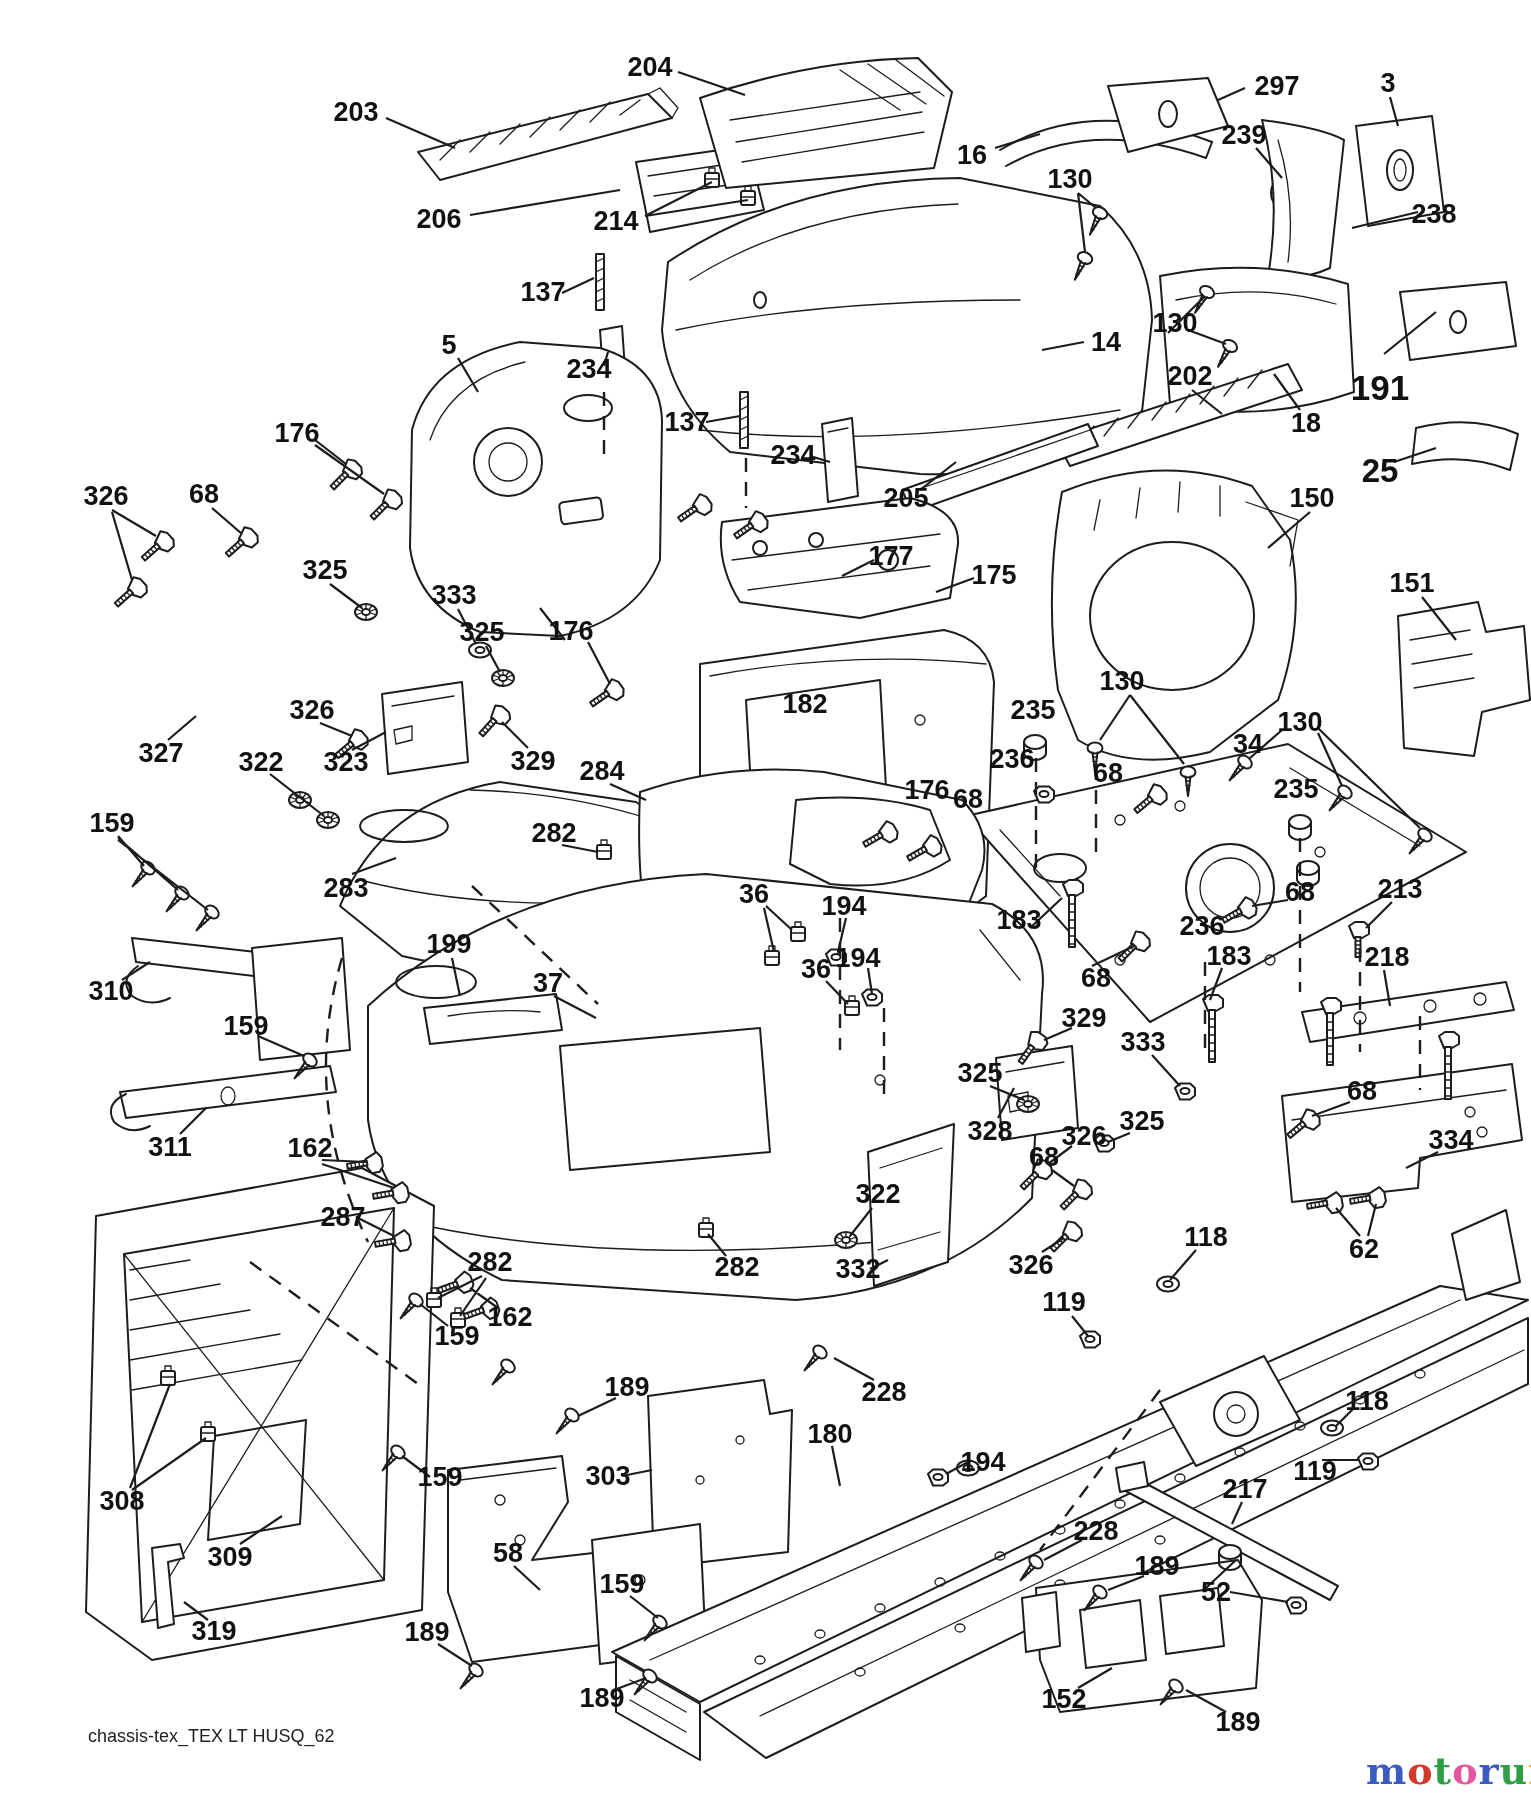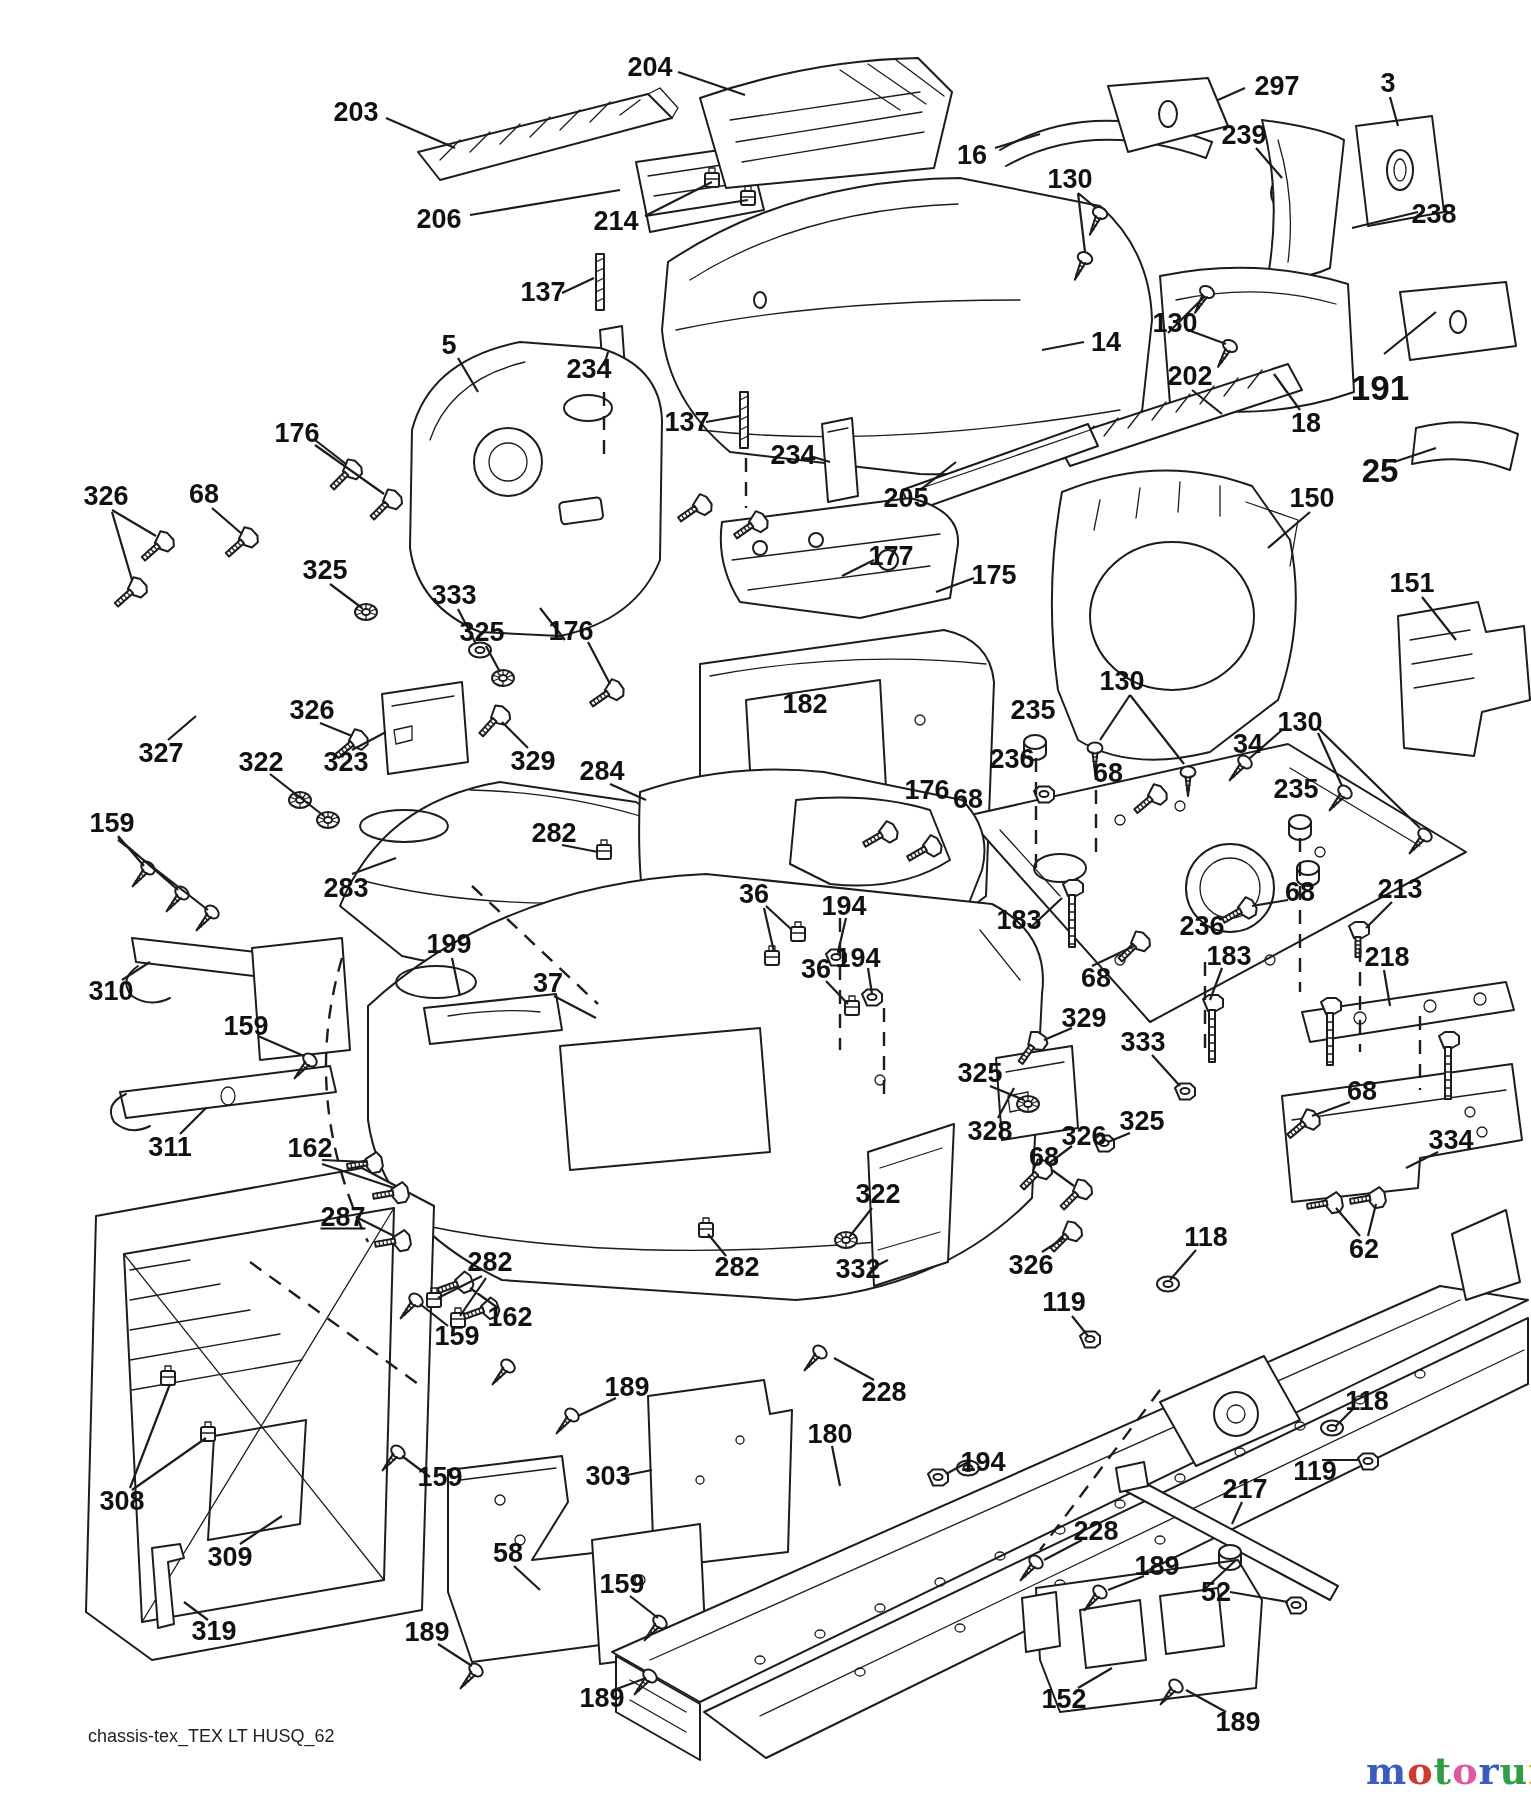--- a/index.html
+++ b/index.html
@@ -516,21 +516,21 @@
       <span class="part-label" style="left: 858px; top: 1269px; font-size: 27px;">332</span>
       <span class="part-label" style="left: 1031px; top: 1265px; font-size: 27px;">326</span>
       <span class="part-label" style="left: 1362px; top: 1091px; font-size: 27px;">68</span>
       <span class="part-label" style="left: 1451px; top: 1140px; font-size: 27px;">334</span>
       <span class="part-label" style="left: 1364px; top: 1249px; font-size: 27px;">62</span>
       <span class="part-label" style="left: 1206px; top: 1237px; font-size: 27px;">118</span>
       <span class="part-label" style="left: 1064px; top: 1302px; font-size: 27px;">119</span>
       <span class="part-label" style="left: 246px; top: 1026px; font-size: 27px;">159</span>
       <span class="part-label" style="left: 170px; top: 1147px; font-size: 27px;">311</span>
       <span class="part-label" style="left: 310px; top: 1148px; font-size: 27px;">162</span>
-      <span class="part-label" style="left: 343px; top: 1217px; font-size: 27px; text-decoration: underline;">287</span>
+      <span class="part-label" style="left: 343px; top: 1217px; font-size: 27px;">287</span>
       <span class="part-label" style="left: 490px; top: 1262px; font-size: 27px;">282</span>
       <span class="part-label" style="left: 737px; top: 1267px; font-size: 27px;">282</span>
       <span class="part-label" style="left: 510px; top: 1317px; font-size: 27px;">162</span>
       <span class="part-label" style="left: 457px; top: 1336px; font-size: 27px;">159</span>
       <span class="part-label" style="left: 122px; top: 1501px; font-size: 27px;">308</span>
       <span class="part-label" style="left: 230px; top: 1557px; font-size: 27px;">309</span>
       <span class="part-label" style="left: 214px; top: 1631px; font-size: 27px;">319</span>
       <span class="part-label" style="left: 627px; top: 1387px; font-size: 27px;">189</span>
       <span class="part-label" style="left: 608px; top: 1476px; font-size: 27px;">303</span>
       <span class="part-label" style="left: 440px; top: 1477px; font-size: 27px;">159</span>

